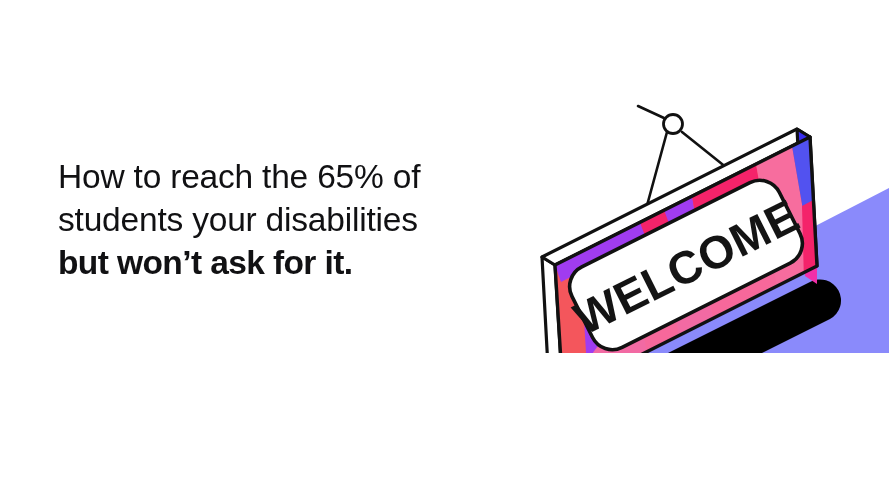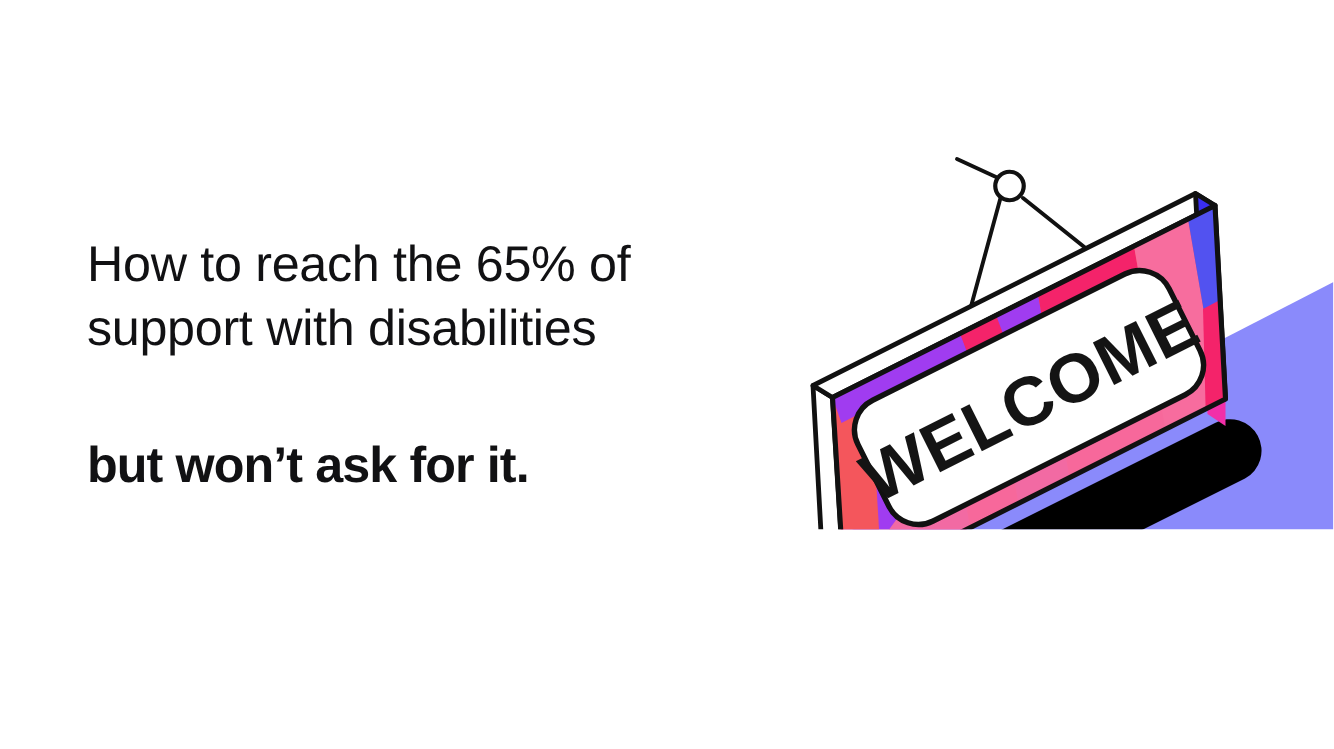--- a/index.html
+++ b/index.html
@@ -37,21 +37,20 @@
     letter-spacing: -0.2px;
     font-weight: 400;
   }
   #headline .line {
     display: block;
     white-space: nowrap;
   }
   #headline .line.bold {
     font-weight: 700;
     letter-spacing: -0.6px;
-    margin-top: 48px;
   }
   
   #illustration {
     position: absolute;
     left: 540px;
     top: 96px;
     width: 349px;
     height: 330px;
   }
   #illustration svg {
@@ -71,21 +70,21 @@
 <body>
 
 <div id="canvas">
 
   <svg id="bg-band" viewBox="0 0 889 499" xmlns="http://www.w3.org/2000/svg">
     <polygon points="889,188 889,499 285,499" fill="#8a8afb"></polygon>
   </svg>
 
   <div id="headline">
     <span class="line">How to reach the 65% of</span>
-    <span class="line">support with disabilities</span>
+    <span class="line">students your disabilities</span>
     <span class="line bold">but won’t ask for it.</span>
   </div>
 
   <div id="illustration">
     <svg viewBox="0 0 349 330" xmlns="http://www.w3.org/2000/svg">
 
       <defs>
 
         <clipPath id="signClip">
           <path d="M15,169 L270,41 L277,55 L277,170 L23,298 L15,284 Z"></path>

